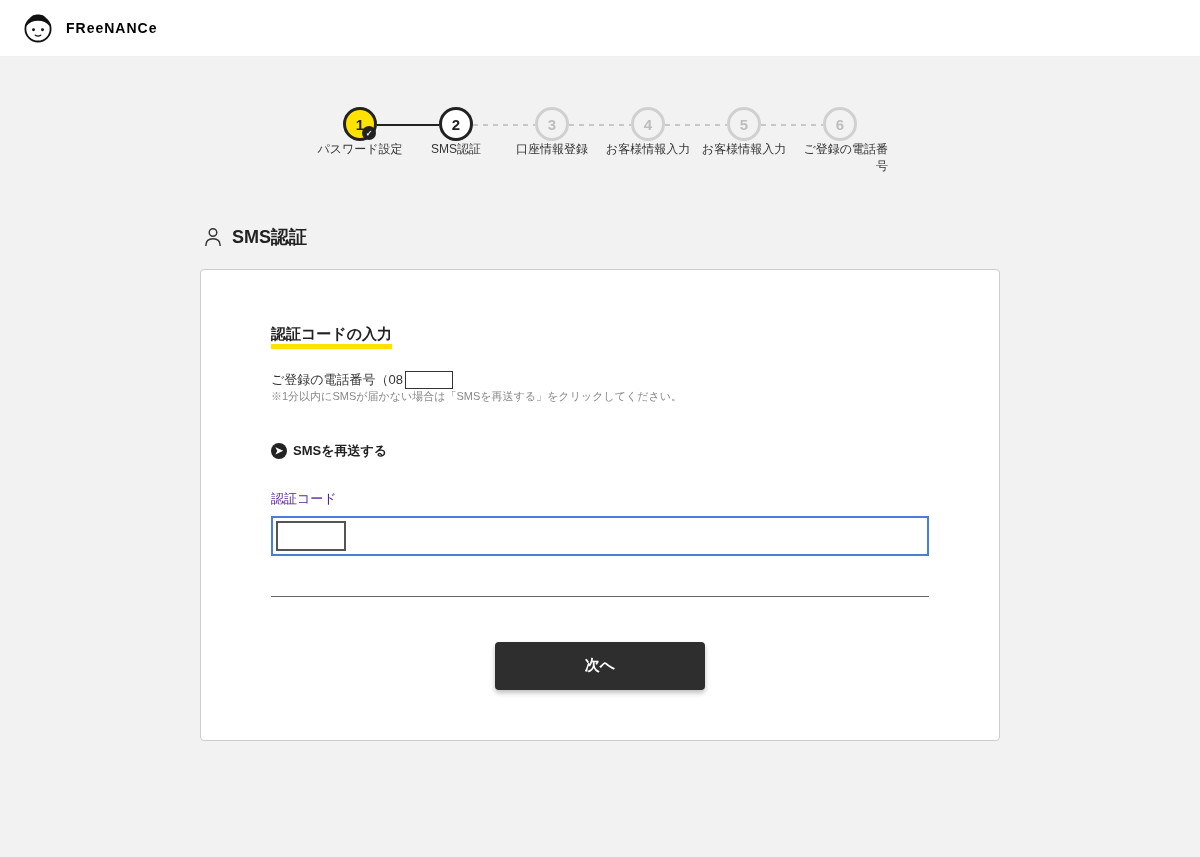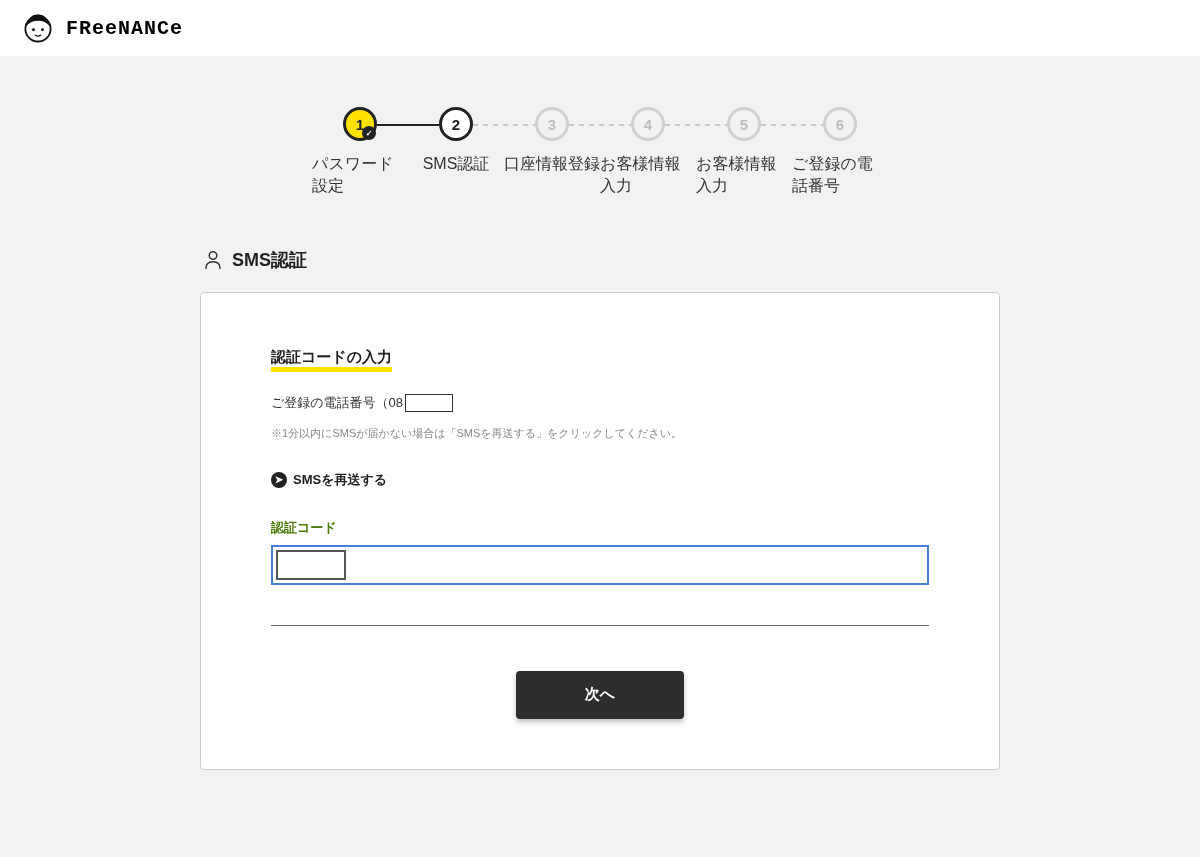--- a/index.html
+++ b/index.html
@@ -1,47 +1,47 @@
 <!DOCTYPE html>
 <html><head>
 <meta charset="utf-8">
 <style>
 * { margin: 0; padding: 0; box-sizing: border-box; }
 body { font-family: -apple-system, BlinkMacSystemFont, "Hiragino Sans", "Hiragino Kaku Gothic ProN", Meiryo, sans-serif; background: #fff; }
 .header { display: flex; align-items: center; padding: 10px 20px; background: #fff; border-bottom: 1px solid #f0f0f0; }
 .logo-icon { width: 36px; height: 36px; margin-right: 10px; }
-.logo-text { font-size: 20px; font-weight: 700; letter-spacing: 1px; font-family: Liberation Mono, monospace; }
+.logo-text { font-size: 14px; font-weight: 700; letter-spacing: 1px; }
 .main-area { background: #f2f2f2; min-height: 800px; padding-top: 50px; }
 .stepper { display: flex; justify-content: center; align-items: flex-start; gap: 0; margin-bottom: 50px; }
 .step { display: flex; flex-direction: column; align-items: center; position: relative; width: 96px; }
 .step-circle { width: 34px; height: 34px; border-radius: 50%; display: flex; align-items: center; justify-content: center; font-weight: 700; font-size: 15px; position: relative; z-index: 2; background: #fff; }
 .step-circle.done { background: #ffe200; border: 3px solid #222; color: #222; }
 .step-circle.current { background: #fff; border: 3px solid #222; color: #222; }
 .step-circle.future { background: #f2f2f2; border: 3px solid #d0d0d0; color: #bdbdbd; }
 .step-check { position: absolute; bottom: -2px; right: -2px; width: 14px; height: 14px; background: #222; border-radius: 50%; display: flex; align-items: center; justify-content: center; color: #fff; font-size: 8px; }
-.step-label { margin-top: 12px; font-size: 16px; color: #333; text-align: left; line-height: 1.4; }
+.step-label { font-size: 12px; color: #333; text-align: right; line-height: 1.4; }
 .step-connector { position: absolute; top: 17px; left: calc(50% + 17px); right: calc(-50% + 17px); height: 2px; z-index: 1; }
 .step-connector.solid { background: #222; }
 .step-connector.dashed { background: repeating-linear-gradient(to right, #c8c8c8 0 5px, transparent 5px 10px); }
 .content-wrap { max-width: 800px; margin: 0 auto; }
 .section-title-row { display: flex; align-items: center; gap: 10px; margin-bottom: 20px; padding-left: 4px; }
 .section-title { font-size: 18px; font-weight: 700; color: #222; }
 .person-icon { width: 18px; height: 20px; }
 .card { background: #fff; border: 1px solid #ccc; border-radius: 4px; padding: 55px 70px 50px 70px; }
 .subheading { font-size: 15px; font-weight: 700; color: #222; display: inline-block; border-bottom: 5px solid #ffe200; margin-bottom: 22px; }
-.instruction { font-size: 13px; color: #333; margin-bottom: 14px; display: flex; align-items: center; flex-wrap: wrap; }
+.instruction { font-size: 13px; color: #333; display: flex; align-items: center; flex-wrap: wrap; }
 .phone-mask { display: inline-block; border: 1px solid #333; padding: 0 4px; min-width: 48px; height: 18px; margin: 0 2px; }
-.note { font-size: 11px; color: #888; margin-bottom: 30px; }
+.note { font-size: 11px; color: #888; margin-bottom: 38px; }
 .resend-row { display: flex; align-items: center; gap: 6px; font-size: 13px; font-weight: 600; color: #222; margin-bottom: 30px; cursor: pointer; }
 .resend-icon { width: 16px; height: 16px; background: #222; border-radius: 50%; display: inline-flex; align-items: center; justify-content: center; color: #fff; font-size: 10px; }
-.field-label { font-size: 13px; font-weight: 700; color: #4d7c0f; margin-bottom: 8px; }
+.field-label { font-size: 13px; font-weight: 400; color: #4c1d95; margin-bottom: 8px; }
 .code-input-wrap { border: 2px solid #4a7fd6; padding: 3px; margin-bottom: 40px; }
 .code-input { width: 70px; height: 30px; border: 2px solid #555; background: #fff; padding: 0 4px; font-size: 14px; outline: none; }
 .divider { border: none; border-top: 1px solid #666; margin-bottom: 45px; }
-.next-btn { display: block; margin: 0 auto; background: #2e2e2e; color: #fff; border: none; border-radius: 4px; width: 168px; height: 48px; font-size: 15px; font-weight: 600; cursor: pointer; box-shadow: 0 3px 5px rgba(0,0,0,.25); }
+.next-btn { display: block; margin: 0 auto; background: #2e2e2e; color: #fff; border: none; border-radius: 4px; width: 210px; height: 48px; font-size: 15px; font-weight: 600; cursor: pointer; box-shadow: 0 3px 5px rgba(0,0,0,.25); }
 </style>
 </head>
 <body>
 
 <div class="header">
   <span class="logo-icon">
     <svg viewBox="0 0 40 40" width="36" height="36">
       <circle cx="20" cy="21" r="14" fill="#fff" stroke="#111" stroke-width="2"></circle>
       <path d="M7 18 Q10 4 20 5 Q30 4 33 18 Q28 12 20 12 Q12 12 7 18 Z" fill="#111"></path>
       <circle cx="15" cy="22" r="1.6" fill="#111"></circle>

